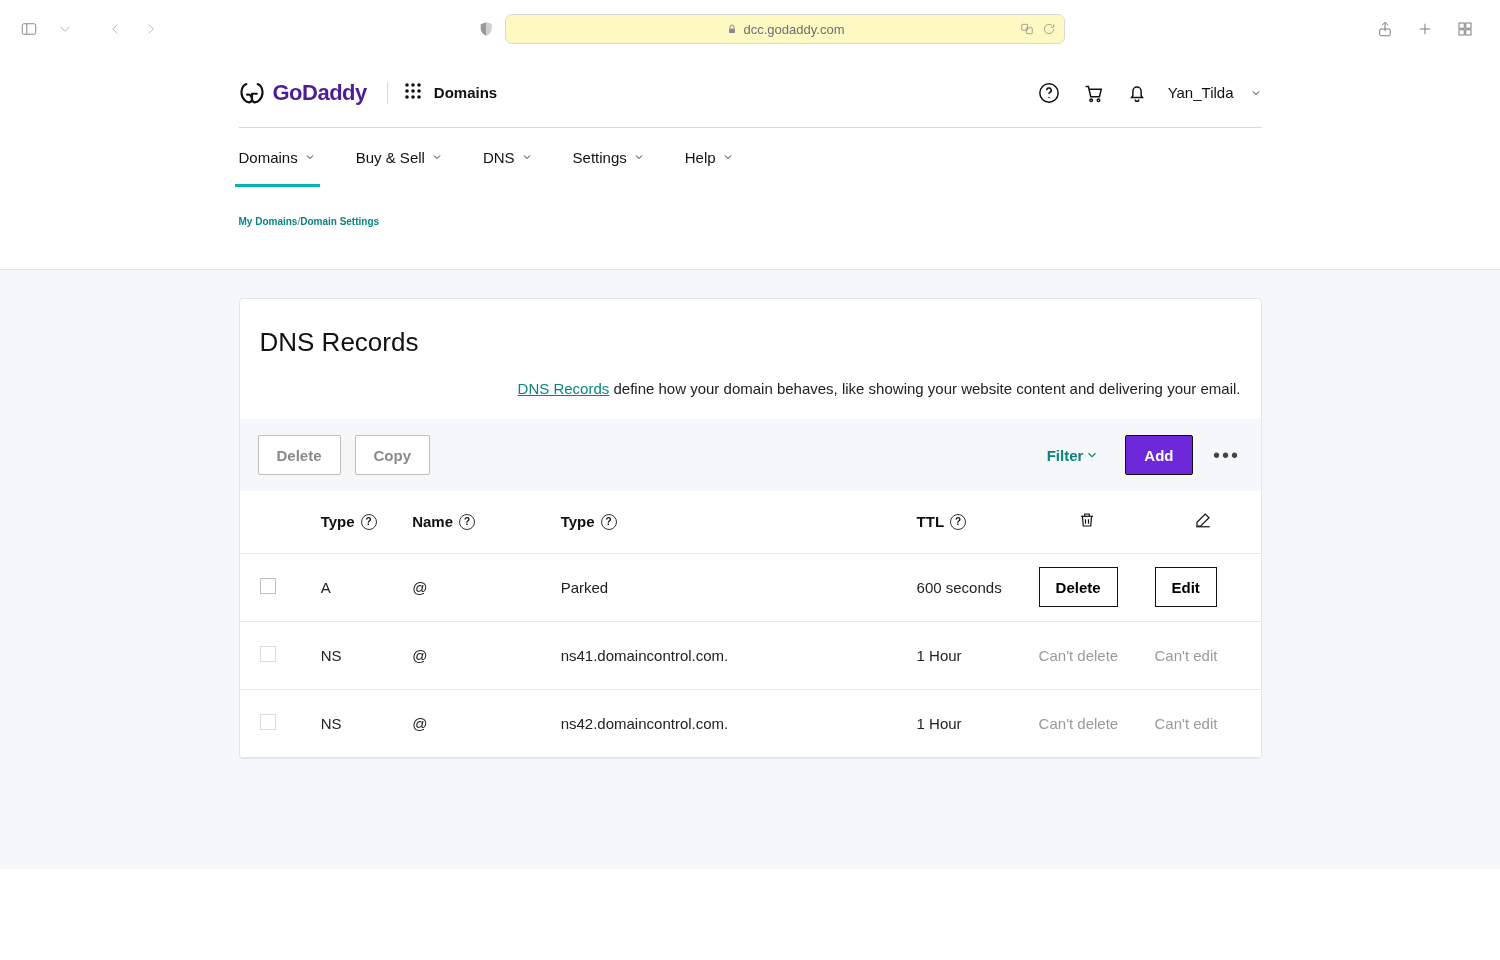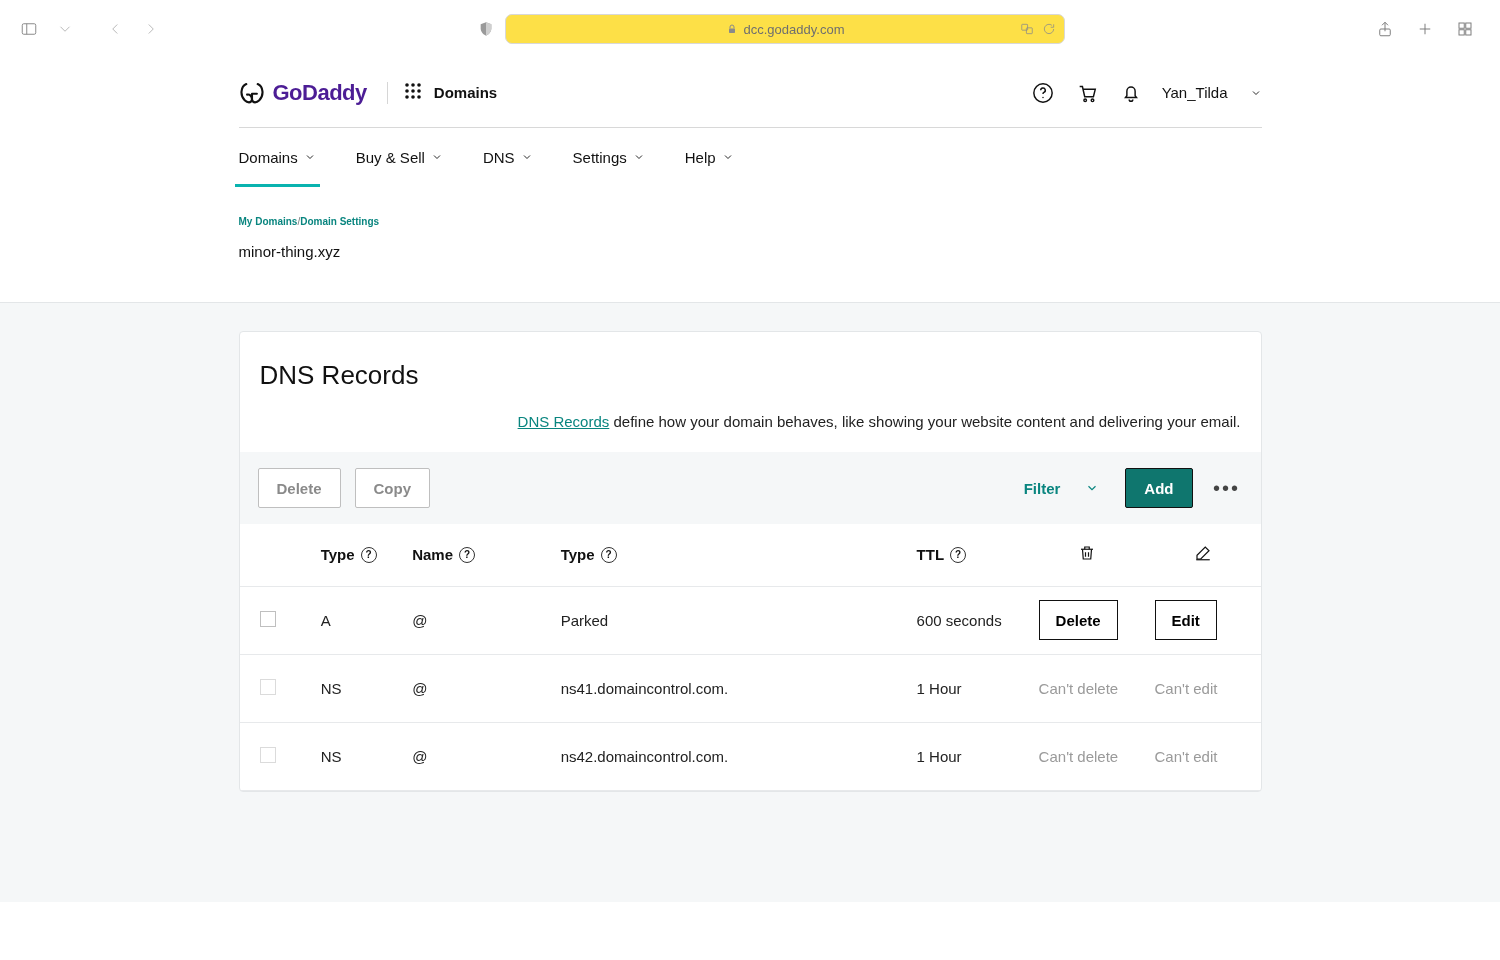--- a/index.html
+++ b/index.html
@@ -16,21 +16,21 @@
     position:relative;
   }
   .chrome-btn { width:30px; height:30px; display:flex; align-items:center; justify-content:center; border-radius:6px; color:#7a7a7a; }
   .chrome-btn svg { width:18px; height:18px; stroke:#888; fill:none; stroke-width:1.3; }
   .chrome-btn.dim svg { stroke:#b7b7b7; }
   .url-bar {
     flex:0 0 auto;
     margin-left:auto; margin-right:auto;
     width:560px; height:30px;
     border:1px solid #d8d8d8; border-radius:7px;
-    background:#fde047;
+    background:#fef9c3;
     display:flex; align-items:center; justify-content:center;
     font-size:13px; color:#6f6f6f;
     position:relative;
   }
   .url-bar .lock { width:12px; height:12px; margin-right:6px; }
   .url-bar .right-icons { position:absolute; right:8px; display:flex; gap:8px; }
   .url-bar .right-icons svg { width:14px; height:14px; stroke:#8a8a8a; fill:none; stroke-width:1.3; }
   .shield-left { width:30px; height:30px; display:flex; align-items:center; justify-content:center; margin-right:4px; }
   .shield-left svg { width:16px; height:16px; fill:#888; }
   .chrome-right { display:flex; gap:10px; }
@@ -50,21 +50,21 @@
   .logo svg { width:26px; height:26px; }
   .logo-text { font-size:22px; font-weight:700; color:#4c1d95; letter-spacing:-0.5px; }
   .hdr-divider { width:1px; height:22px; background:#d6d6d6; margin:0 16px 0 20px; }
   .apps { display:flex; align-items:center; gap:12px; }
   .apps-grid svg { width:18px; height:18px; }
   .apps-label { font-size:15px; font-weight:700; color:#111; }
   .hdr-spacer { flex:1; }
   .hdr-icons { display:flex; align-items:center; gap:22px; }
   .hdr-icons .ic { width:22px; height:22px; }
   .hdr-icons svg { width:22px; height:22px; stroke:#111; fill:none; stroke-width:1.6; }
-  .user { display:flex; align-items:center; gap:22px; font-size:15px; color:#111; margin-left:20px; }
+  .user { display:flex; align-items:center; gap:16px; font-size:15px; color:#111; margin-left:20px; }
   .user svg { width:12px; height:12px; stroke:#111; fill:none; stroke-width:1.8; }
 
   
   .nav {
     width:1023px; margin:0 auto;
     display:flex; gap:40px;
     height:58px; align-items:center;
   }
   .nav-item { display:flex; align-items:center; gap:6px; font-size:15px; color:#111; height:100%; position:relative; }
   .nav-item svg { width:12px; height:12px; stroke:#111; fill:none; stroke-width:1.8; }
@@ -98,23 +98,23 @@
     display:flex; align-items:center;
   }
   .btn {
     height:40px; padding:0 18px; font-size:15px; font-weight:600;
     display:inline-flex; align-items:center; justify-content:center;
     border:1px solid #111; background:#fff; color:#111; border-radius:2px;
     cursor:pointer;
   }
   .btn.ghost { border:1px solid #bfbfbf; color:#8a8a8a; }
   .btn + .btn { margin-left:14px; }
-  .btn.black { background:#0f766e; color:#fff; border-color:#111; }
+  .btn.black { background:#6d28d9; color:#fff; border-color:#111; }
   .strip-spacer { flex:1; }
-  .filter { display:flex; align-items:center; gap:25px; color:#09857f; font-weight:700; font-size:15px; margin-right:26px; }
+  .filter { display:flex; align-items:center; gap:2px; color:#09857f; font-weight:700; font-size:15px; margin-right:26px; }
   .filter svg { width:14px; height:14px; stroke:#09857f; fill:none; stroke-width:2; }
   .more { width:32px; display:flex; justify-content:center; color:#444; font-size:20px; margin-left:18px; letter-spacing:2px; }
 
   
   .tbl { width:100%; border-collapse:collapse; margin-top:0; }
   .tbl th, .tbl td { text-align:left; padding:0 10px; font-size:15px; }
   .tbl thead th { height:62px; font-weight:700; color:#111; border-bottom:1px solid #e7e9eb; }
   .th-inner { display:flex; align-items:center; gap:6px; }
   .qmark { width:16px; height:16px; border:1.5px solid #333; border-radius:50%; display:inline-flex; align-items:center; justify-content:center; font-size:10px; font-weight:700; }
   .tbl tbody td { height:68px; border-bottom:1px solid #e7e9eb; color:#222; }
@@ -301,21 +301,20 @@
         </svg>
     </div>
   </div>
 
   <div class="title-block">
     <div class="crumbs">
       <span>My Domains</span>
       <span class="sep">/</span>
       <span>Domain Settings</span>
     </div>
-    <div class="domain-name">minor-thing.xyz</div>
   </div>
 
   <div class="gray">
     <div class="card">
       <div class="card-inner">
         <div class="card-title">DNS Records</div>
         <div class="card-sub">
           <a href="#">DNS Records</a><span> define how your domain behaves, like showing your website content and delivering your email.</span>
         </div>
       </div>

